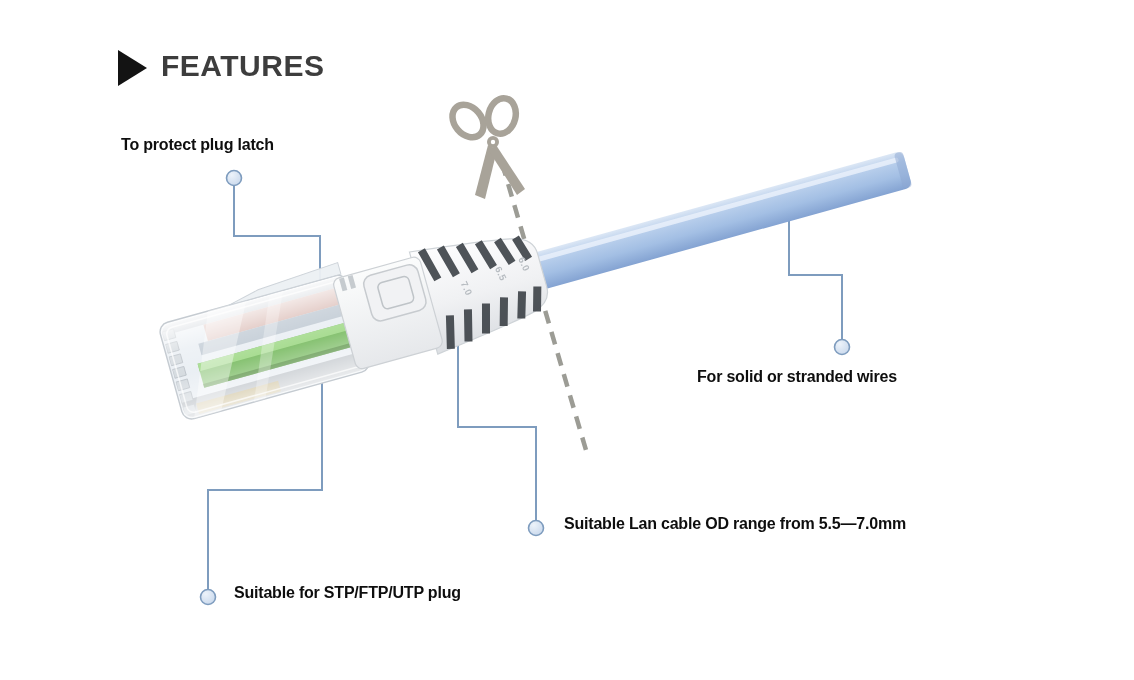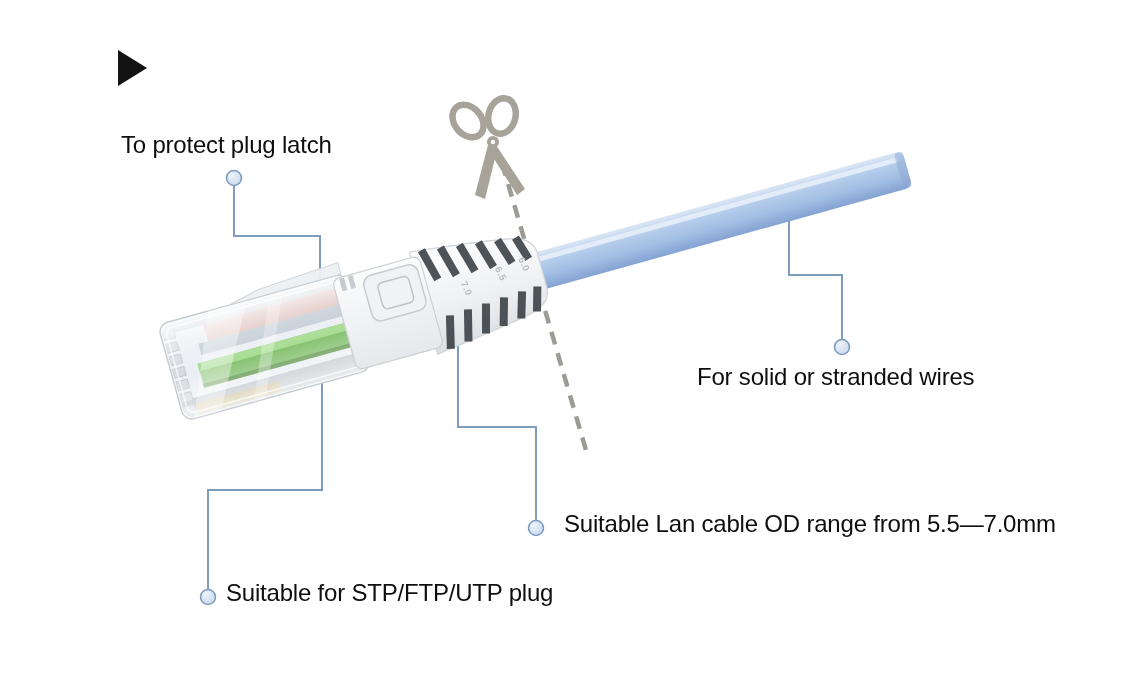--- a/index.html
+++ b/index.html
@@ -11,38 +11,39 @@
   .tri{
     position:absolute;left:118px;top:50px;width:0;height:0;
     border-top:18px solid transparent;border-bottom:18px solid transparent;
     border-left:29px solid #131313;
   }
   .title{
     position:absolute;left:161px;top:47px;font-size:30px;line-height:38px;
     font-weight:700;color:#3d3d3d;letter-spacing:0.5px;white-space:nowrap;
   }
   .lbl{
-    position:absolute;font-weight:400;font-size:24px;line-height:26px;
+    position:absolute;font-weight:700;font-size:16px;line-height:26px;
     color:#0e0e0e;white-space:nowrap;letter-spacing:-0.2px;
   }
   #lbl-latch{left:121px;top:132px;}
   #lbl-wires{left:697px;top:364px;}
   #lbl-od{left:564px;top:511px;text-align:right;}
-  #lbl-plug{left:226px;top:580px;}
+  #lbl-plug{left:234px;top:580px;}
   .mark{
     font-family:"Liberation Sans", sans-serif;font-size:9.5px;font-weight:700;
     fill:#b7bcc1;letter-spacing:0.5px;
   }
 </style>
 </head>
 <body>
 
 <div class="canvas">
 
   <div class="tri"></div>
+  <div class="title">FEATURES</div>
 
   <svg class="diagram-svg" viewBox="0 0 1134 680" xmlns="http://www.w3.org/2000/svg">
     <defs>
       <linearGradient id="gCable" x1="0" y1="0" x2="0" y2="1">
         <stop offset="0" stop-color="#dce7f5"></stop>
         <stop offset="0.28" stop-color="#b6cdeb"></stop>
         <stop offset="0.62" stop-color="#a3bfe4"></stop>
         <stop offset="1" stop-color="#84a3d2"></stop>
       </linearGradient>
       <linearGradient id="gBoot" x1="0" y1="0" x2="0" y2="1">

